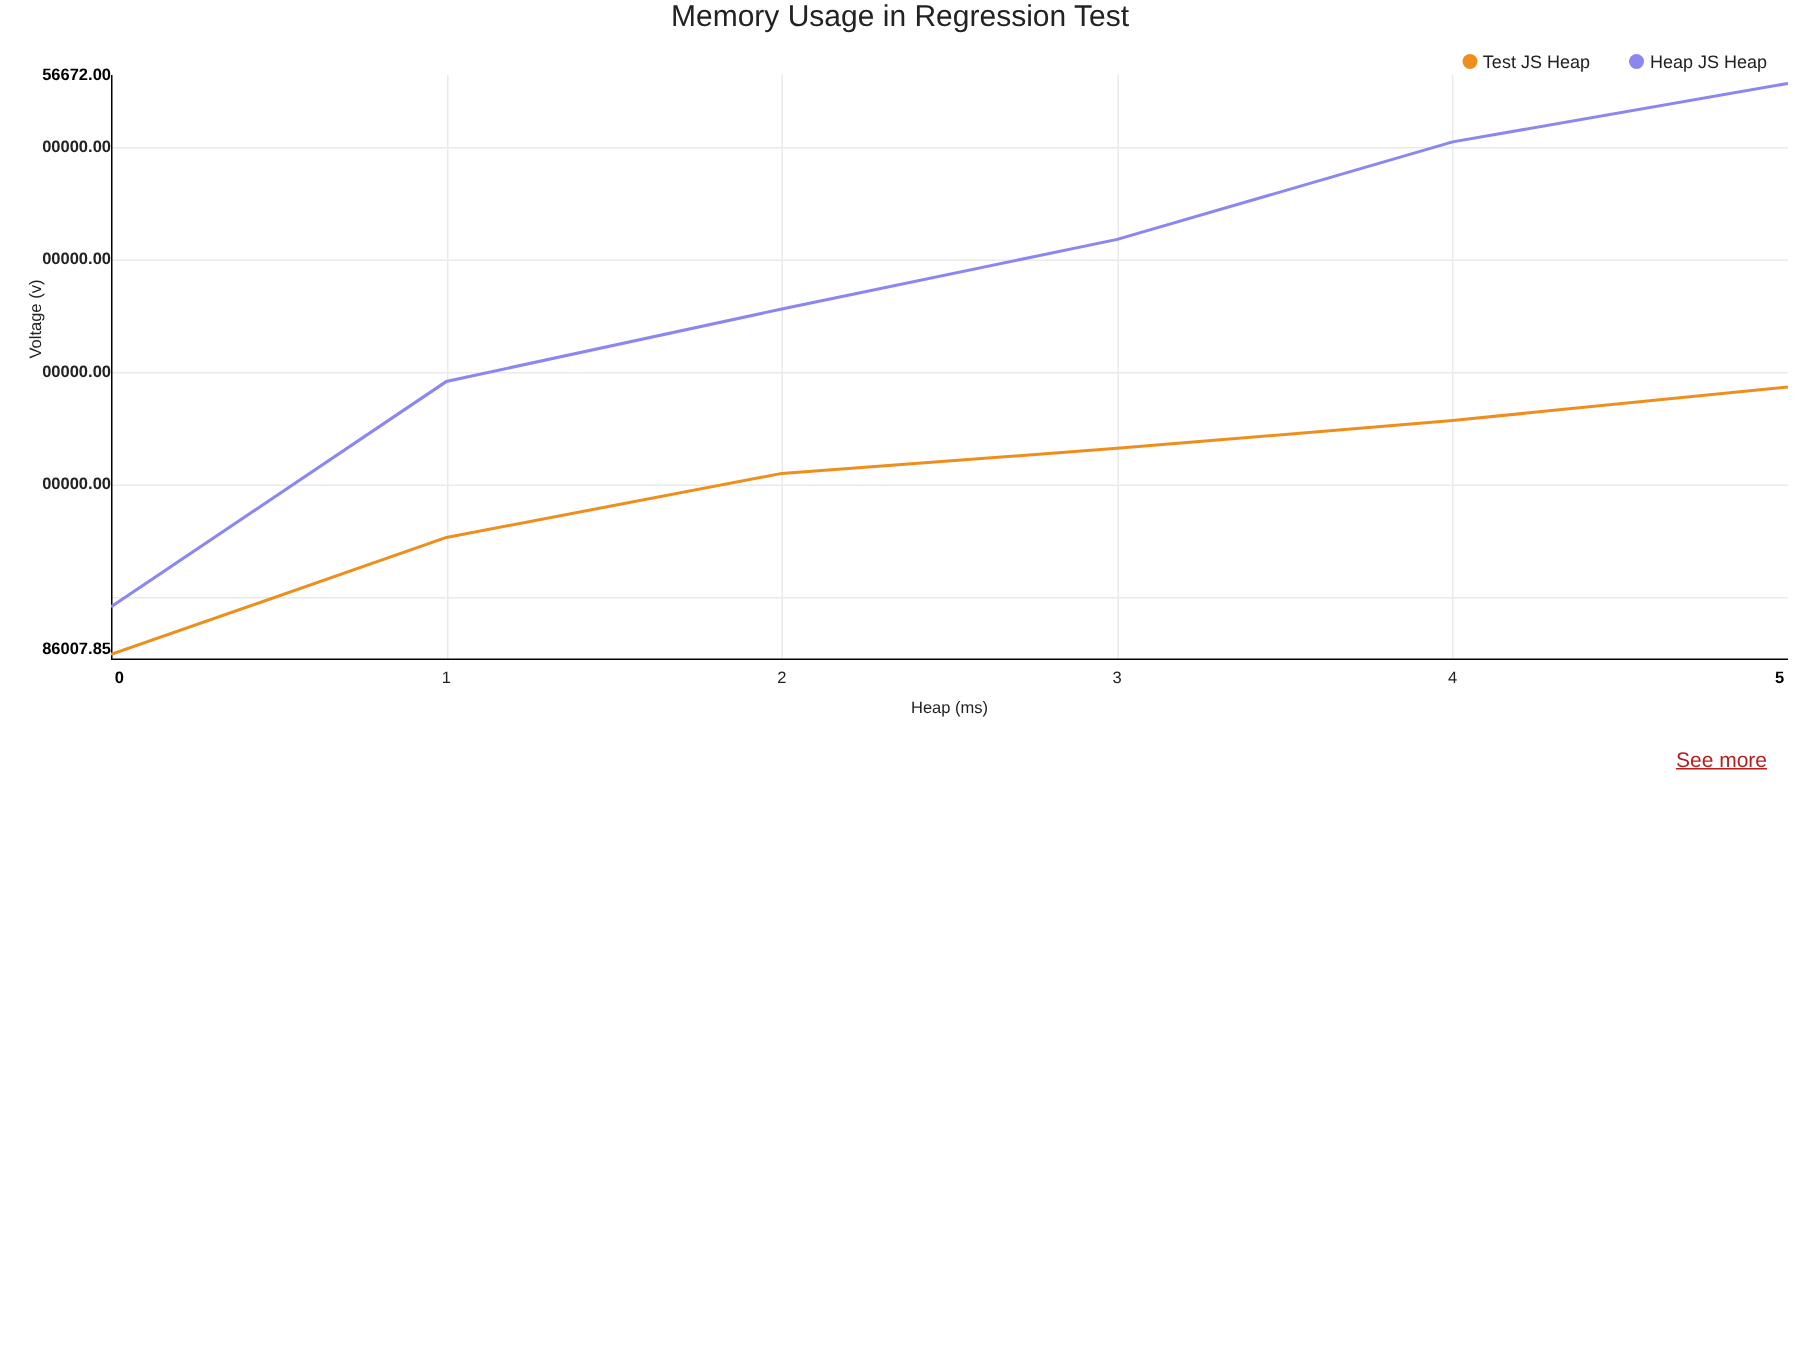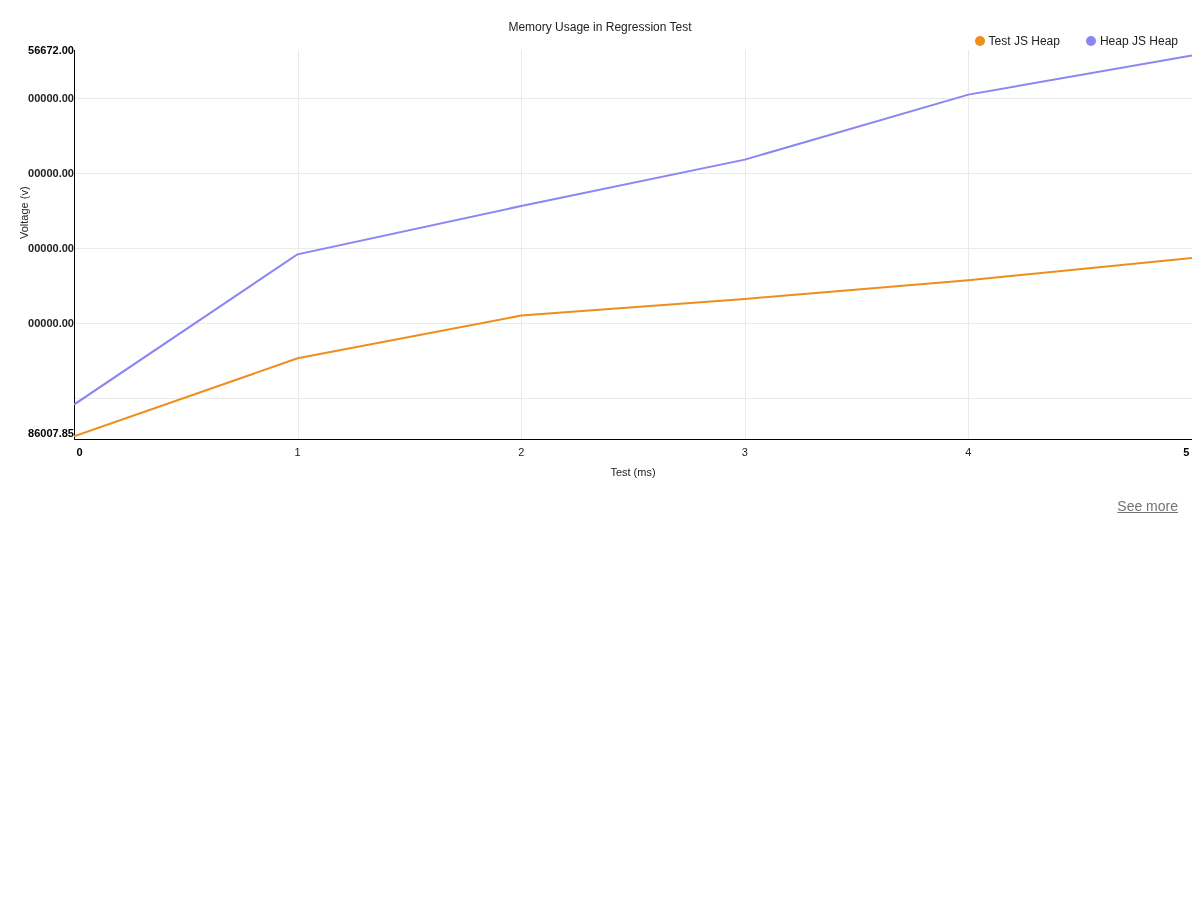--- a/index.html
+++ b/index.html
@@ -12,22 +12,22 @@
     color: #000;
   }
   .wrap {
     width: 1200px;
     height: 900px;
     position: relative;
     box-sizing: border-box;
   }
   .title {
     text-align: center;
-    font-size: 12px;
-    padding-top: 20px;
+    font-size: 20px;
+    padding-top: 0;
     color: #222;
   }
   .legend {
     position: absolute;
     top: 34px;
     left: 0;
     right: 22px;
     display: flex;
     justify-content: flex-end;
     gap: 26px;
@@ -139,21 +139,21 @@
     position: absolute;
     inset: 0;
     width: 100%;
     height: 100%;
   }
   .see-more {
     position: absolute;
     top: 498px;
     right: 22px;
     font-size: 14px;
-    color: #737373;
+    color: #b91c1c;
     text-decoration: underline;
     cursor: pointer;
   }
 </style>
 </head>
 <body>
 
 <div class="wrap">
   <div class="title">Memory Usage in Regression Test</div>
 
@@ -192,21 +192,21 @@
       <span class="ytick-label inner" style="top:70%">00000.00</span>
       <span class="ytick-label" style="top:98.2%">86007.85</span>
 
       <span class="xtick-label" style="left:0.5%">0</span>
       <span class="xtick-label soft" style="left:20%">1</span>
       <span class="xtick-label soft" style="left:40%">2</span>
       <span class="xtick-label soft" style="left:60%">3</span>
       <span class="xtick-label soft" style="left:80%">4</span>
       <span class="xtick-label" style="left:99.5%">5</span>
 
-      <span class="xlabel">Test (ms)</span>
+      <span class="xlabel">Heap (ms)</span>
       <span class="ylabel">Voltage (v)</span>
 
       <svg class="lines" viewBox="0 0 1000 390" preserveAspectRatio="none">
         <polyline points="0,354.6 200,204.3 400,156.0 600,109.6 800,44.6 1000,5.6" fill="none" stroke="#8b87f2" stroke-width="2"></polyline>
         <polyline points="0,386.3 200,308.3 400,265.6 600,248.9 800,230.3 1000,208.0" fill="none" stroke="#ee8e1c" stroke-width="2"></polyline>
       </svg>
     </div>
   </div>
 
   <a class="see-more">See more</a>

